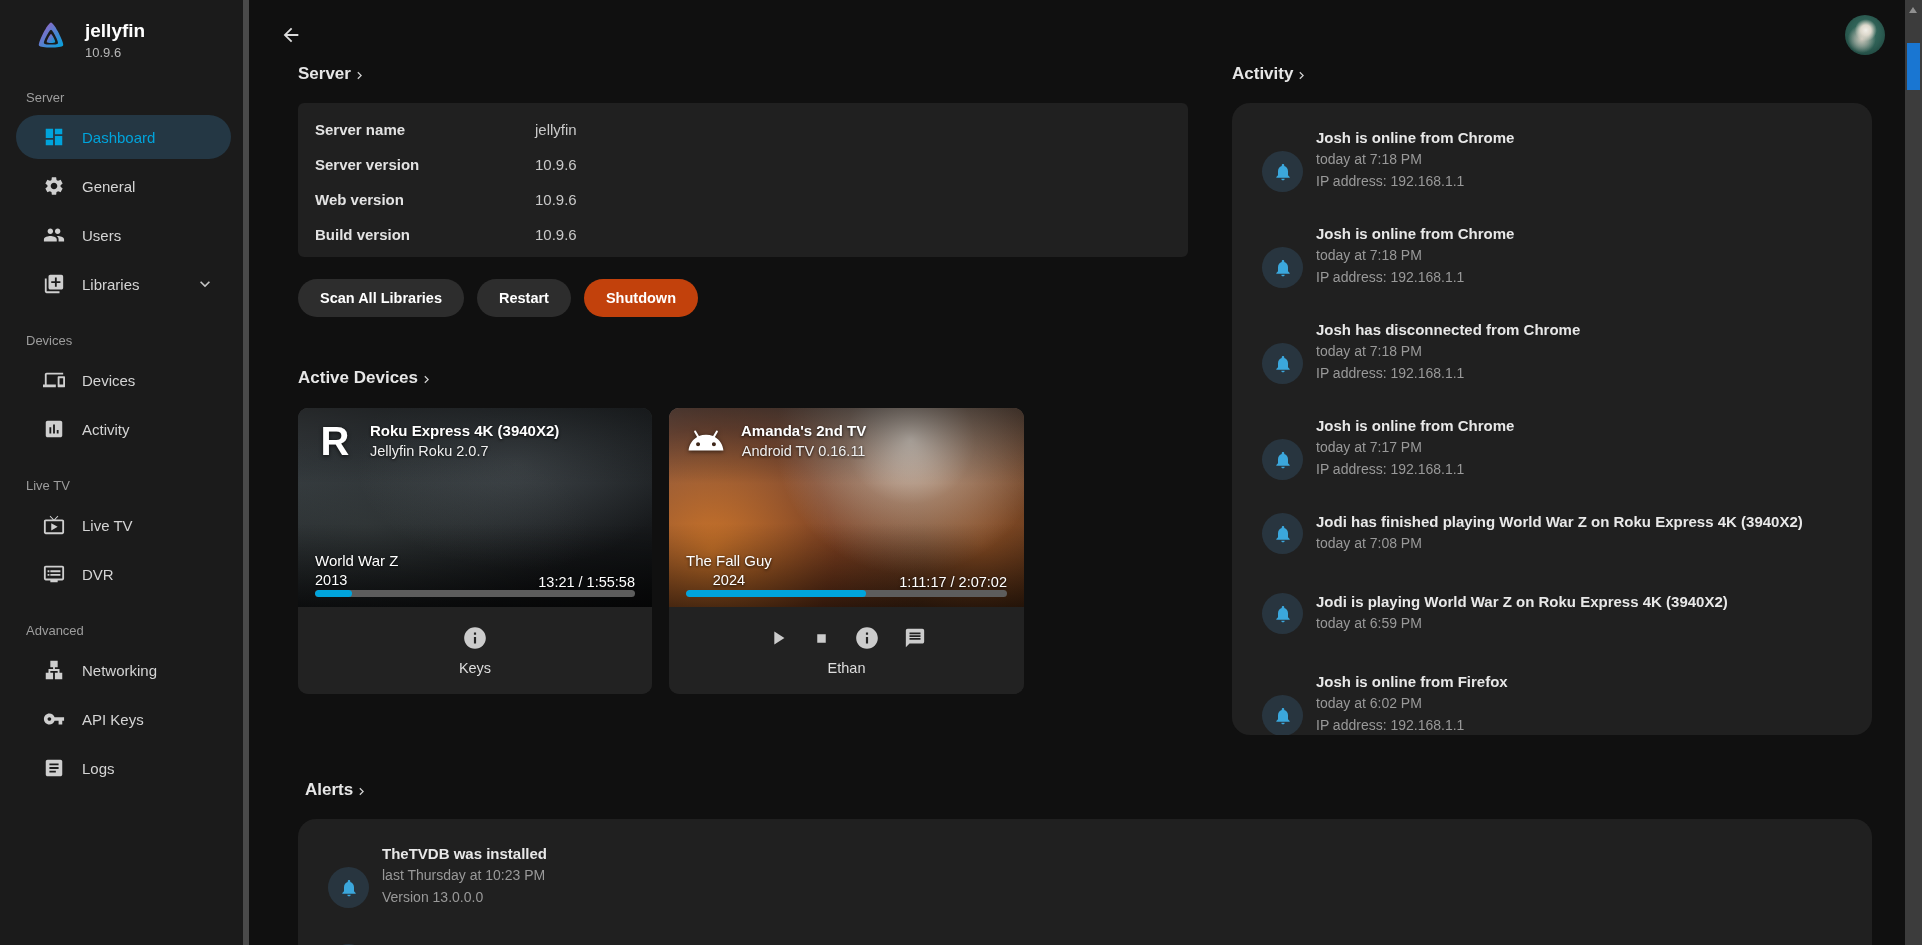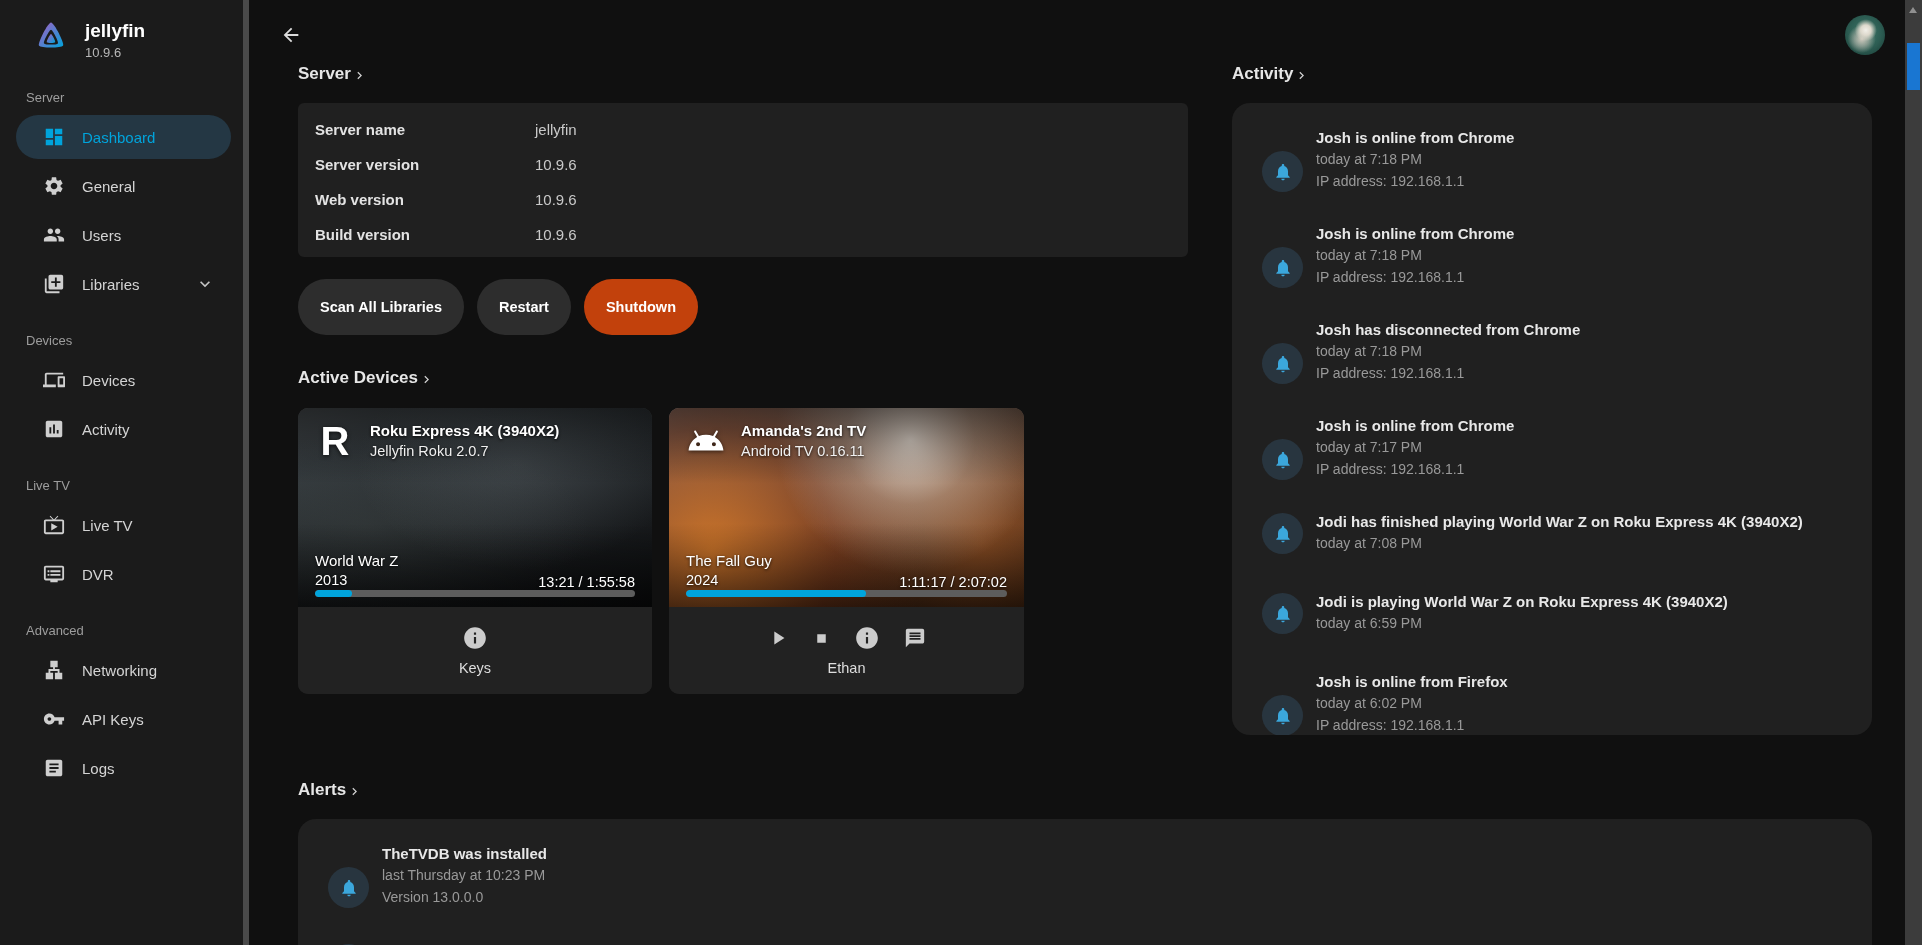--- a/index.html
+++ b/index.html
@@ -41,37 +41,37 @@
       radial-gradient(circle at 50% 45%, #3f7a6b 0%, #2c5c52 55%, #173832 100%);
   }
   
   .scard { position:absolute; left:298px; top:103px; width:890px; height:154px; background:#202020;
            border-radius:6px; padding:9px 0; }
   .srow { display:flex; height:35px; align-items:center; padding-left:17px; font-size:15px; }
   .srow .slabel { width:220px; font-weight:700; color:#e3e3e3; }
   .srow .svalue { color:#c9c9c9; }
   
   .btn-row { position:absolute; left:298px; top:279px; display:flex; gap:13px; }
-  .btn { height:56px; border-radius:100px; padding:0 22px; font-size:14.5px; font-weight:700; color:#fff;
+  .btn { height:38px; border-radius:100px; padding:0 22px; font-size:14.5px; font-weight:700; color:#fff;
          background:#2d2d2d; border:none; font-family:inherit; cursor:pointer; }
   .btn.danger { background:#c2410c; }
   
   .dcard { position:absolute; top:408px; width:354px; border-radius:10px; overflow:hidden; background:#222222; }
   .dimg { height:199px; position:relative; }
   .dimg::before { content:""; position:absolute; inset:0;
     background:linear-gradient(180deg, rgba(0,0,0,.5) 0%, rgba(0,0,0,0) 38%, rgba(0,0,0,0) 58%, rgba(0,0,0,.55) 100%); }
   .bg-wwz { background:
       radial-gradient(ellipse at 62% 28%, rgba(120,130,136,.28), rgba(0,0,0,0) 52%),
       radial-gradient(ellipse at 20% 60%, rgba(90,100,95,.22), rgba(0,0,0,0) 55%),
       linear-gradient(165deg,#4a4f52 0%,#343a3e 20%,#23272a 48%,#141618 78%,#0b0c0d 100%); }
   .bg-fallguy { background:
       radial-gradient(circle at 68% 16%, rgba(236,226,216,.95), rgba(208,188,172,.45) 22%, rgba(0,0,0,0) 46%),
       radial-gradient(circle at 12% 72%, rgba(216,122,40,.9), rgba(160,70,25,.5) 36%, rgba(0,0,0,0) 62%),
       radial-gradient(circle at 88% 68%, rgba(200,110,45,.55), rgba(0,0,0,0) 50%),
-      linear-gradient(160deg,#8a8285 0%,#6b5a52 28%,#53382a 58%,#2e1a10 85%,#190d07 100%); }
+      linear-gradient(160deg,#8a8285 0%,#6b5a52 28%,#53382a 58%,#2e1a10 85%,#190d07 100%); text-align: center; }
   .dhead { position:absolute; left:0; top:0; width:100%; display:flex; align-items:flex-start; padding:12px 16px; }
   .dhead-icon { width:42px; height:42px; flex:none; display:flex; align-items:center; justify-content:center; }
   .roku-r { font-size:40px; font-weight:800; color:#fff; line-height:42px; text-shadow:0 1px 4px rgba(0,0,0,.7); }
   .dhead-icon svg { width:38px; height:38px; fill:#fff; filter:drop-shadow(0 1px 2px rgba(0,0,0,.6)); }
   .dhead-text { margin-left:14px; text-shadow:0 1px 3px rgba(0,0,0,.85); }
   .dname { font-size:15px; font-weight:600; color:#ffffff; line-height:21px; }
   .dclient { font-size:14.5px; color:#f0f0f0; line-height:21px; }
   .dmeta { position:absolute; left:17px; bottom:17px; text-shadow:0 1px 3px rgba(0,0,0,.85); }
   .dtitle { font-size:15px; color:#ffffff; line-height:20px; }
   .dyear { font-size:14.5px; color:#ffffff; line-height:19px; }
@@ -448,21 +448,21 @@
         </span>
       <span class="atext">
         <span class="atitle" style="display:block;">Josh is online from Firefox</span>
         <span class="asub" style="display:block;">today at 6:02 PM</span>
         <span class="asub" style="display:block;">IP address: 192.168.1.1</span>
       </span>
     </div>
 
   </div>
 
-  <div class="hgroup" style="left:298px; top:780px;">
+  <div class="hgroup" style="left:305px; top:780px;">
     <span>Alerts</span>
     <svg viewBox="0 0 24 24">
         <path d="M10 6L8.59 7.41 13.17 12l-4.58 4.59L10 18l6-6z"></path>
       </svg>
   </div>
 
   <div class="alerts-card">
     <div class="aentry">
       <span class="aicon">
           <svg viewBox="0 0 24 24">

